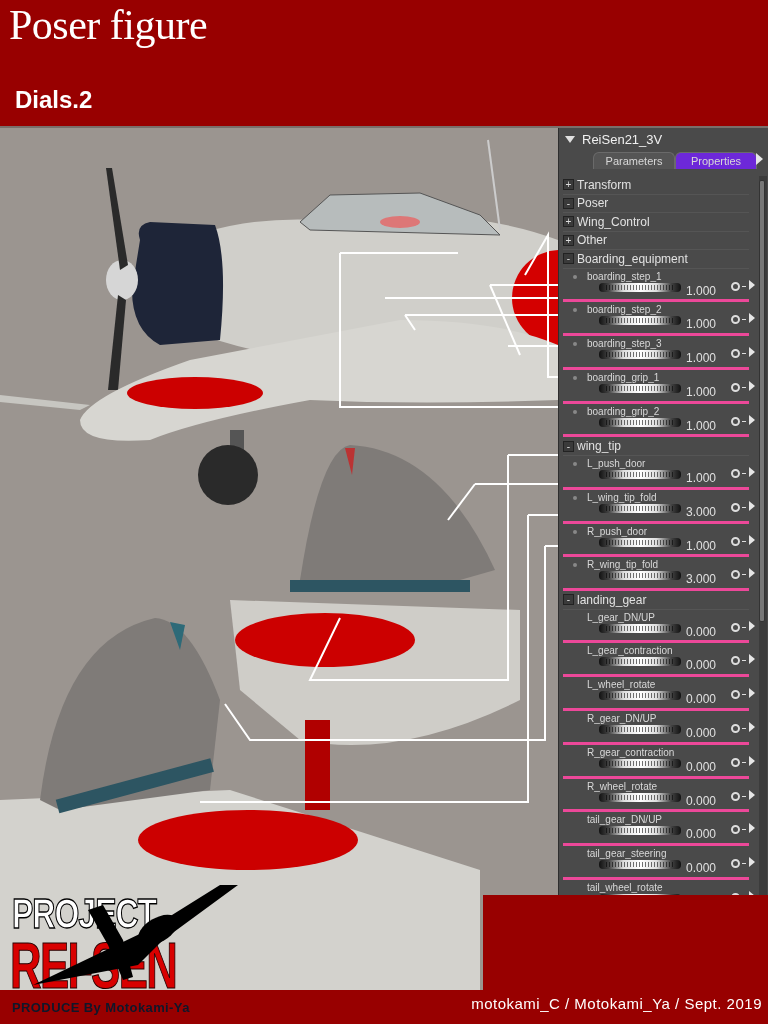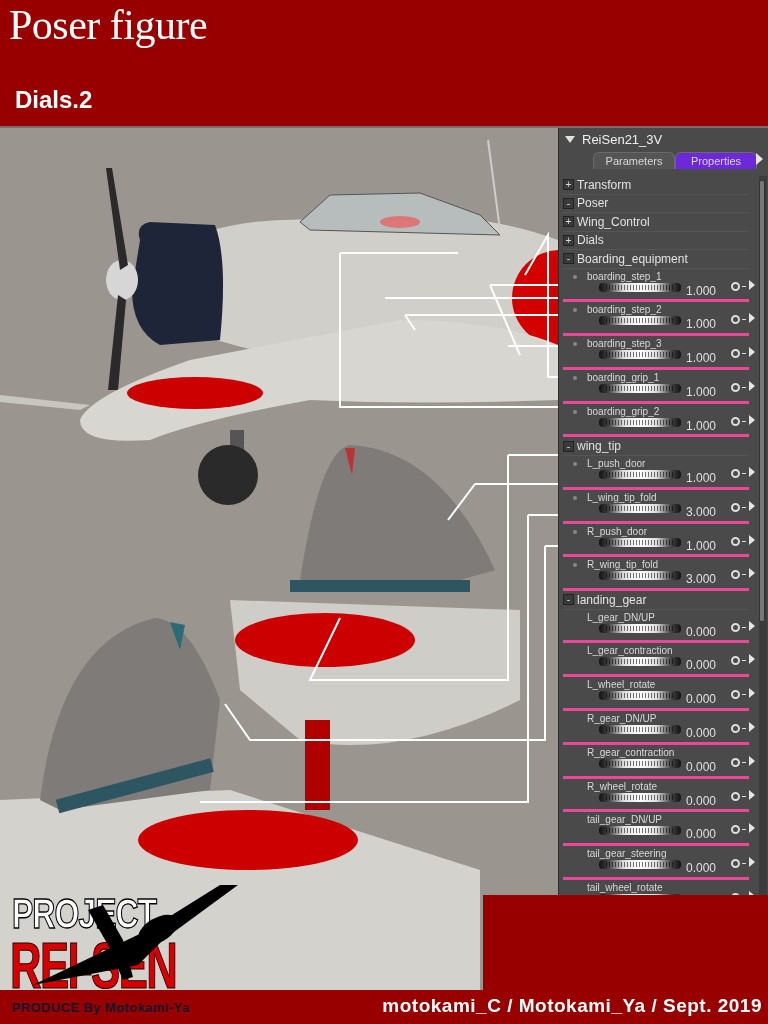--- a/index.html
+++ b/index.html
@@ -30,21 +30,21 @@
   .param .pname { position:absolute; left:24px; top:2px; font-size:10px; color:#d8d8d8; }
   .param .dial { position:absolute; left:36px; top:14px; width:82px; height:9px; border-radius:4px; background:linear-gradient(90deg,#111 0%,#444 12%,#ddd 30%,#fff 50%,#ddd 70%,#444 88%,#111 100%); }
   .param .dial:after { content:""; position:absolute; left:7px; right:7px; top:2px; bottom:2px; background:repeating-linear-gradient(90deg, rgba(0,0,0,0.55) 0 1px, transparent 1px 3px); }
   .param .val { position:absolute; left:123px; top:15px; font-size:12px; color:#e0e0e0; }
   .param .keyicon { position:absolute; left:168px; top:13px; width:9px; height:9px; border-radius:5px; border:2px solid #ddd; box-sizing:border-box; }
   .param .keyicon:after { content:""; position:absolute; left:9px; top:2px; width:4px; height:1px; background:#ddd; }
   .param .arrow { position:absolute; left:186px; top:11px; width:0; height:0; border-top:5px solid transparent; border-bottom:5px solid transparent; border-left:6px solid #e6e6e6; }
 
   .footer-red { position:absolute; left:483px; top:895px; width:285px; height:129px; background:#980000; }
   .footer-bar { position:absolute; left:0; top:990px; width:768px; height:34px; background:#980000; }
-  .footer-credit { position:absolute; right:6px; top:995px; font-size:19px; font-weight:bold; color:#fff; letter-spacing:0.5px; }
+  .footer-credit { position:absolute; right:6px; top:995px; font-size:15px; font-weight:normal; color:#fff; letter-spacing:0.5px; }
   .logo { position:absolute; left:8px; top:890px; width:230px; height:130px; }
   .logo .project { position:absolute; left:4px; top:0px; font-size:32px; font-weight:bold; color:#fff; -webkit-text-stroke:1px #000; transform:scaleY(1.3); transform-origin:top left; letter-spacing:-1px; }
   .logo .reisen { position:absolute; left:2px; top:38px; font-size:56px; font-weight:bold; color:#d80000; -webkit-text-stroke:1px #200; transform:scaleX(0.78) scaleY(1.15); transform-origin:top left; letter-spacing:-2px; }
   .logo .produce { position:absolute; left:4px; top:110px; font-size:13px; font-weight:bold; color:#0f172a; letter-spacing:0.4px; }
 </style>
 </head>
 <body>
 
 <div class="header">
   <div class="title">Poser figure</div>
@@ -141,21 +141,21 @@
     <div class="grp">
         <span class="box">-</span>
         <span>Poser</span>
       </div>
     <div class="grp">
         <span class="box">+</span>
         <span>Wing_Control</span>
       </div>
     <div class="grp">
         <span class="box">+</span>
-        <span>Dials</span>
+        <span>Other</span>
       </div>
 
     <div class="grp">
         <span class="box">-</span>
         <span>Boarding_equipment</span>
       </div>
     <div class="param">
         <span class="dot"></span>
         <span class="pname">boarding_step_1</span>
         <span class="dial"></span>

